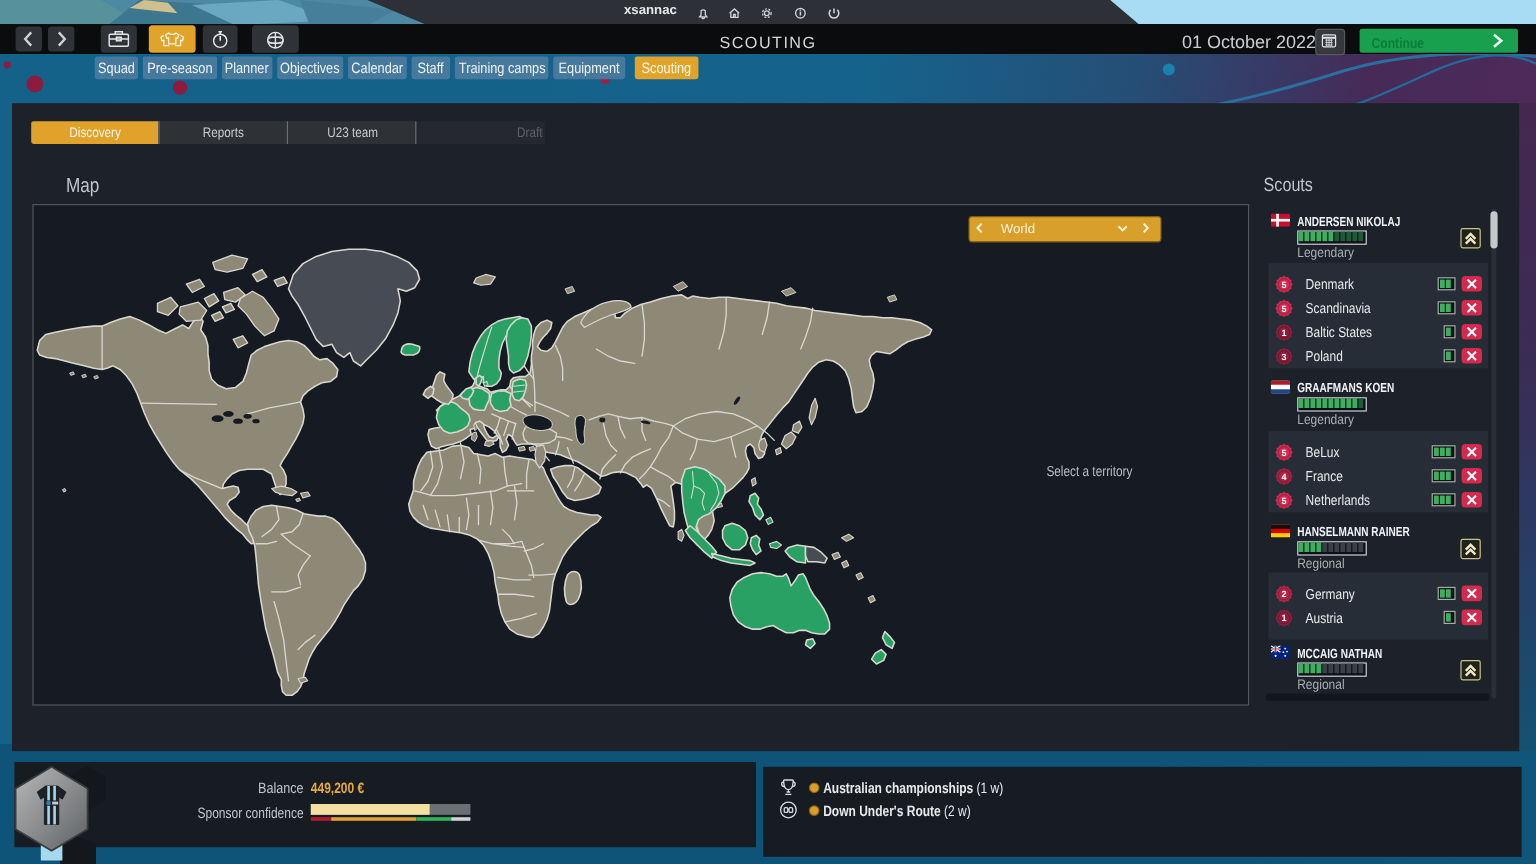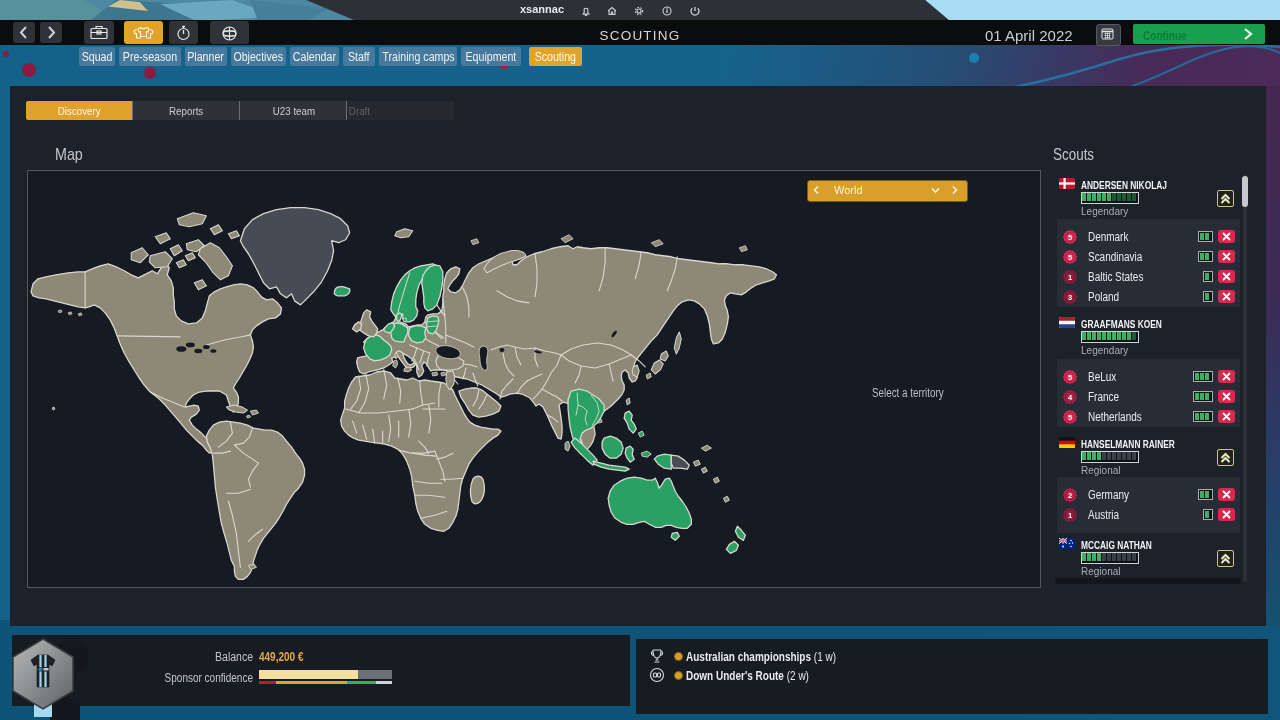--- a/index.html
+++ b/index.html
@@ -97,21 +97,21 @@
   <svg class="abs" style="left:210px;top:21px;" width="39" height="23">
     <g stroke="#e4e6e8" stroke-width="1.1" fill="none">
       <circle cx="19.5" cy="12.5" r="6.5"></circle>
       <ellipse cx="19.5" cy="12.5" rx="6.5" ry="2.6"></ellipse>
       <path d="M13.3,10 h12.4 M13.3,15 h12.4 M19.5,6 v13"></path>
     </g>
   </svg>
 
   <div class="abs" style="left:0;right:0;top:28px;text-align:center;color:#d6d6d6;font-size:13.5px;letter-spacing:1.2px;">SCOUTING</div>
 
-  <div class="abs" style="left:985px;top:27px;width:130px;white-space:nowrap;color:#c9cdd1;font-size:15px;">01 April 2022</div>
+  <div class="abs" style="left:985px;top:27px;width:130px;white-space:nowrap;color:#c9cdd1;font-size:15px;">01 October 2022</div>
   <div class="abs" style="left:1096px;top:24px;width:23px;height:20px;background:#35383c;border:1px solid #55585c;border-radius:3px;"></div>
   <svg class="abs" style="left:1096px;top:24px;" width="23" height="20">
     <g stroke="#e4e6e8" stroke-width="1" fill="none">
       <rect x="6" y="5" width="11" height="10" rx="1"></rect>
       <path d="M6,7.5 h11" stroke-width="1.6"></path>
       <path d="M8.5,9.5 h6 M8.5,11.5 h6 M8.5,13.5 h6 M9.5,8.5 v6 M11.5,8.5 v6 M13.5,8.5 v6" stroke-width="0.7"></path>
     </g>
   </svg>
   <div class="abs" style="left:1133px;top:24px;width:132px;height:20px;background:#18a04f;border-radius:2px;"></div>
   <div class="abs cond" style="left:1143px;top:29px;color:#0b7c3b;font-size:12px;font-weight:bold;">Continue</div>
@@ -165,21 +165,21 @@
     </div>
   <div class="abs" style="left:132px;top:101px;width:107px;height:19px;background:#2e3237;border-left:1px solid #6a6e74;
       color:#c9cdd1;font-size:11.5px;display:flex;align-items:center;justify-content:center;">
       <span class="cspan">Reports</span>
     </div>
   <div class="abs" style="left:239px;top:101px;width:107px;height:19px;background:#2e3237;border-left:1px solid #6a6e74;
       color:#c9cdd1;font-size:11.5px;display:flex;align-items:center;justify-content:center;">
       <span class="cspan">U23 team</span>
     </div>
   <div class="abs" style="left:346px;top:101px;width:107px;height:19px;background:#25292f;border-left:1px solid #6a6e74;
-      color:#5c6168;font-size:11.5px;display:flex;align-items:center;justify-content:flex-start;">
+      color:#5c6168;font-size:11.5px;display:flex;align-items:center;justify-content:flex-end;">
       <span class="cspan">Draft</span>
     </div>
 
   <div class="abs cond" style="left:55px;top:145px;color:#c3c6c9;font-size:17px;">Map</div>
 
   <div class="abs" style="left:27px;top:170px;width:1012px;height:416px;background:#151a23;border:1px solid #53565c;"></div>
   <svg class="abs" style="left:27px;top:170px;" width="1014" height="418" viewBox="27 170 1012 416">
 <path d="M31,291 L33,283 L38,278 L46,276 L56,274 L68,272 L78,271 L85,271 L92,268 L100,265 L108,263 L116,266 L124,270 L131,274 L138,277 L146,273 L152,270 L157,273 L161,267 L165,261 L169,267 L167,274 L171,280 L173,287 L173,294 L174,301 L174,308 L176,315 L181,320 L188,323 L196,322 L202,317 L205,310 L207,302 L209,295 L214,291 L220,288 L226,286 L233,284 L240,283 L247,284 L253,287 L257,291 L261,296 L266,299 L272,298 L277,302 L281,307 L280,313 L275,317 L268,318 L262,321 L256,325 L252,329 L250,334 L252,340 L253,346 L252,352 L249,359 L246,365 L243,370 L239,377 L235,383 L233,387 L236,391 L238,396 L238,402 L236,408 L233,411 L230,406 L228,400 L226,394 L219,390 L212,390 L206,390 L199,391 L193,394 L189,398 L186,402 L185,406 L189,405 L194,404 L198,405 L199,409 L196,413 L191,416 L189,419 L192,424 L196,428 L201,432 L206,437 L210,442 L213,447 L213,451 L209,452 L206,449 L202,444 L197,440 L192,435 L187,430 L182,424 L177,418 L171,411 L165,404 L159,398 L154,394 L149,390 L144,384 L139,377 L134,369 L129,361 L124,352 L120,343 L117,335 L114,327 L110,319 L105,312 L100,307 L94,304 L89,306 L85,307 L78,306 L70,304 L62,302 L54,300 L46,298 L39,297 L33,295 Z" fill="#8e8976" stroke="#d8d7cf" stroke-width="1.3" stroke-linejoin="round"></path>
 <path d="M85,271 L85,307" fill="none" stroke="#d8d7cf" stroke-width="1.1" stroke-linejoin="round" stroke-linecap="round"></path>
 <path d="M118,335 L180,336" fill="none" stroke="#d8d7cf" stroke-width="1.1" stroke-linejoin="round" stroke-linecap="round"></path>

